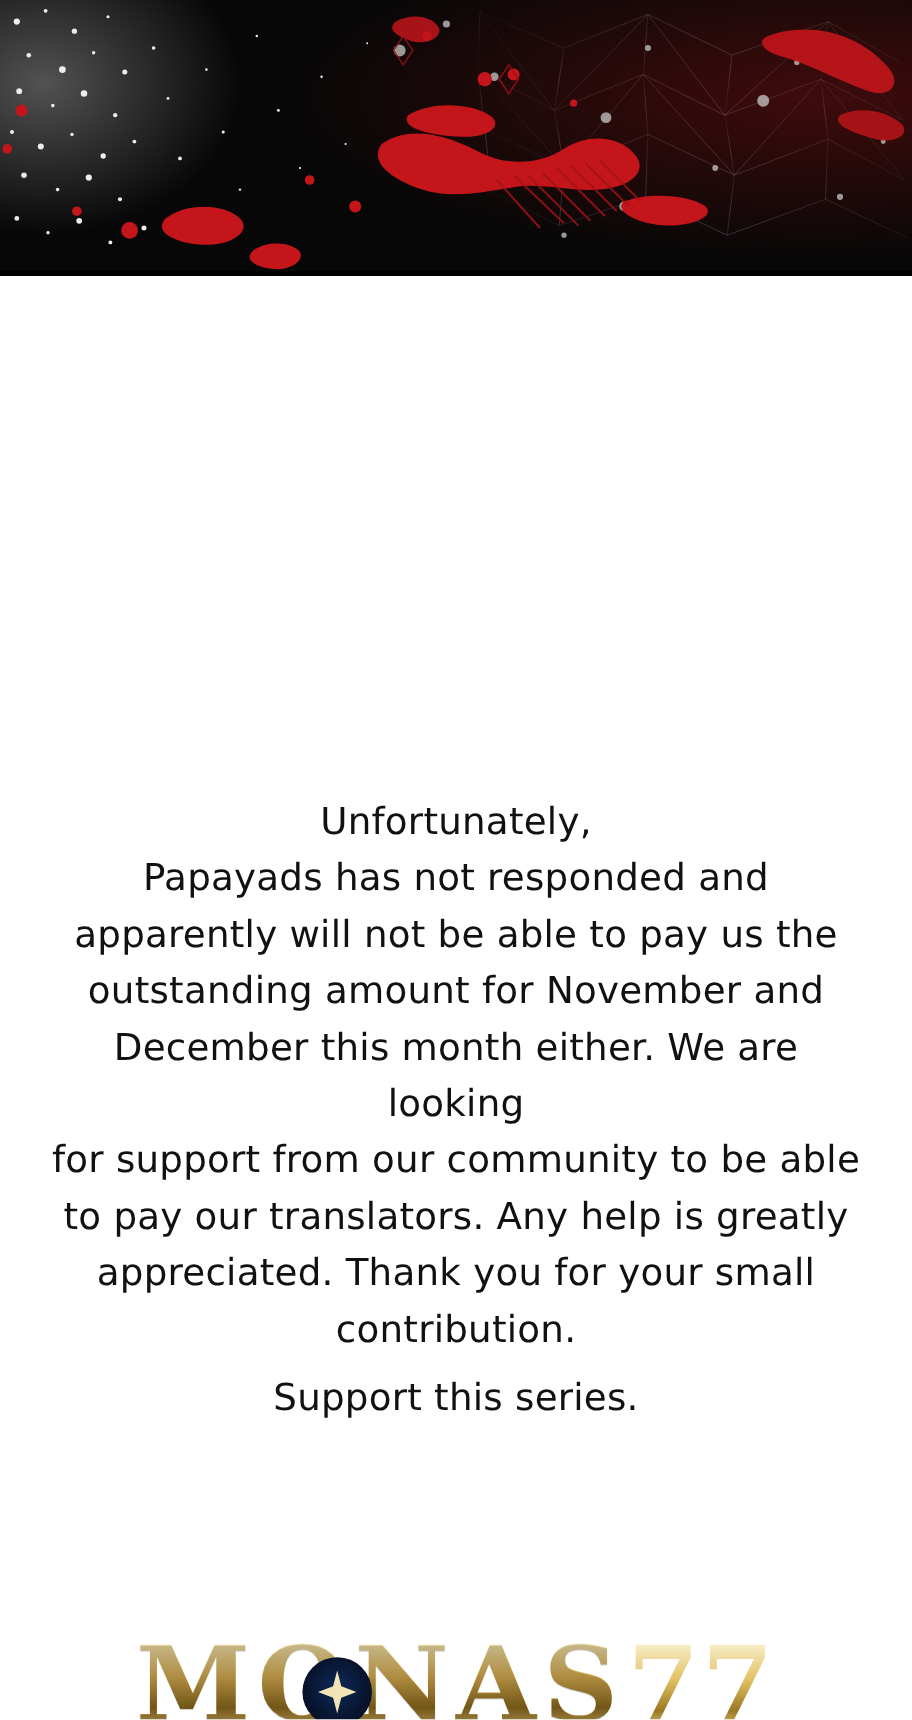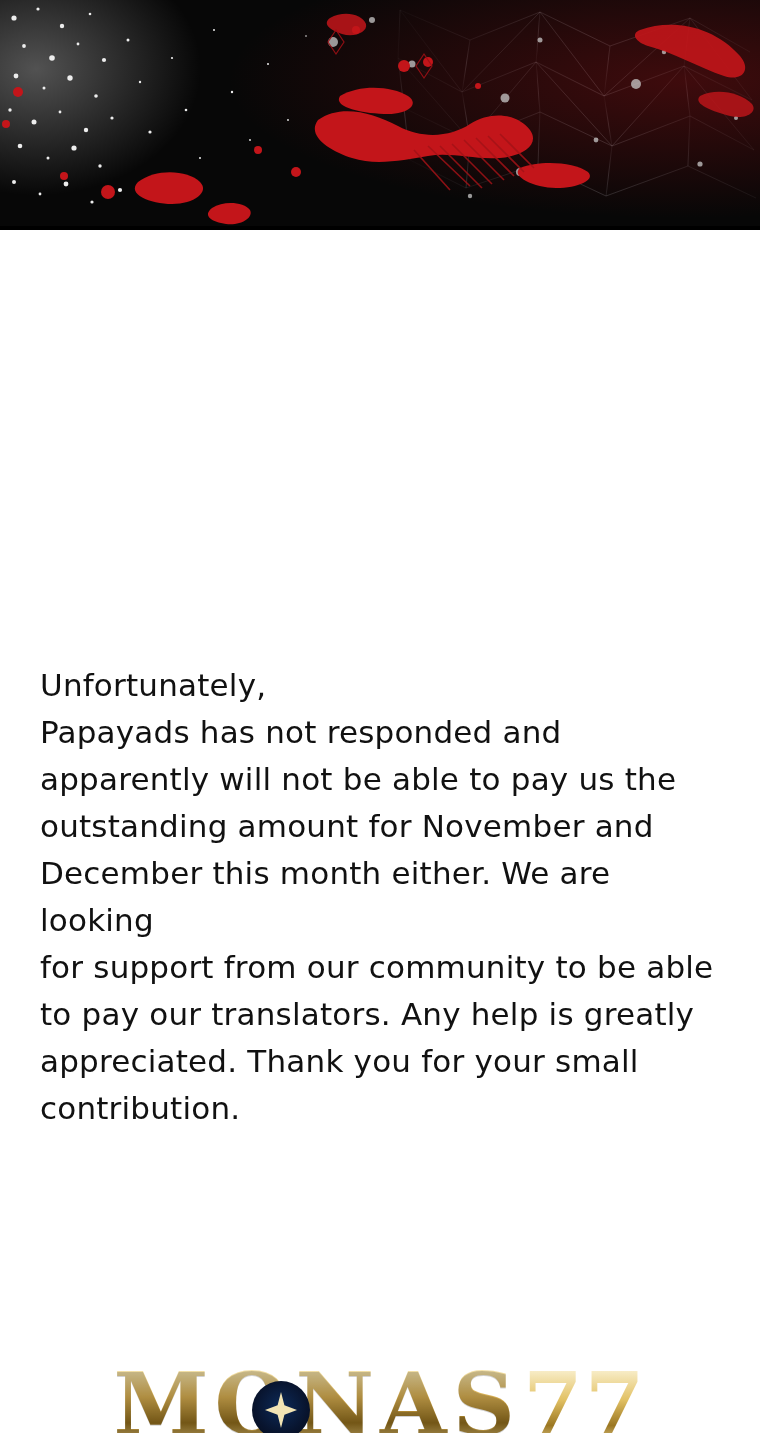--- a/index.html
+++ b/index.html
@@ -43,20 +43,21 @@
     background: #ffffff;
   }
 
   
   .notice {
     position: absolute;
     left: 50%;
     transform: translateX(-50%);
     top: 432px;           
     width: 680px;
+    text-align: center;
     color: #111111;
     font-family: "DejaVu Sans", sans-serif;
     font-size: 31px;
     line-height: 47px;
     letter-spacing: 0.2px;
     white-space: pre-line;
     font-weight: 400;
   }
 
   .support-line {
@@ -277,20 +278,21 @@
   <div class="notice">Unfortunately,
 Papayads has not responded and
 apparently will not be able to pay us the
 outstanding amount for November and
 December this month either. We are looking
 for support from our community to be able
 to pay our translators. Any help is greatly
 appreciated. Thank you for your small
 contribution.</div>
 
+  <div class="support-line">Support this series.</div>
 
   <div class="logo-wrap">
     <div class="logo">
       <span class="logo-main">MONAS</span>
       <span class="logo-suffix">77</span>
       <span class="logo-star">
         <svg width="40" height="40" viewBox="0 0 40 40" aria-hidden="true">
           <polygon points="20,2 23.4,15.2 36,20 23.4,24.8 20,38 16.6,24.8 4,20 16.6,15.2" fill="#f2e4b4"></polygon>
         </svg>
       </span>

